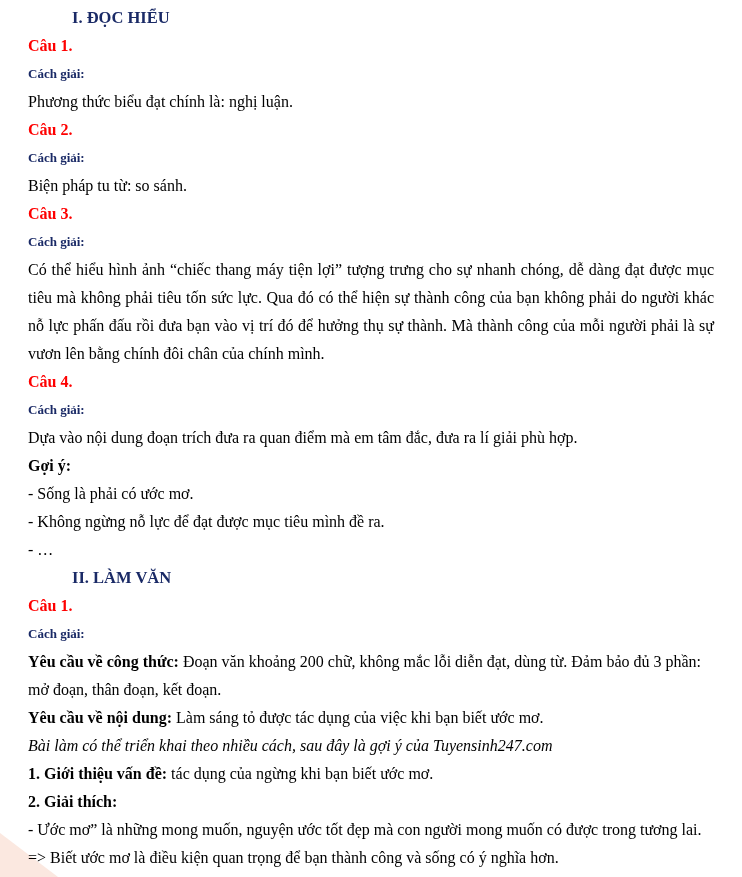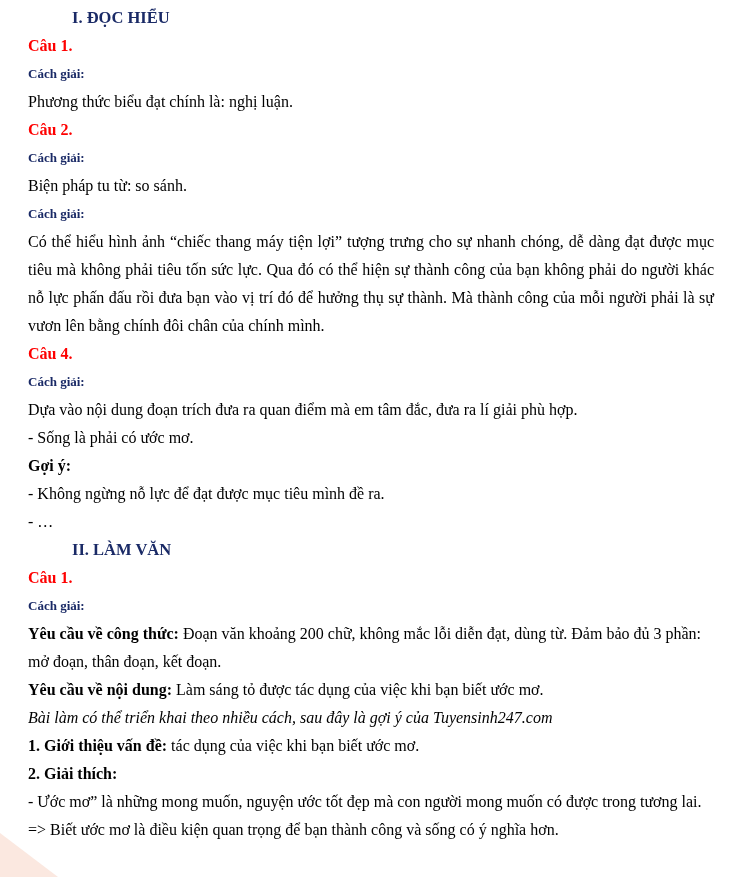--- a/index.html
+++ b/index.html
@@ -66,34 +66,35 @@
 
 <div class="doc">
   <div>
       <p class="blk blk-section">I. ĐỌC HIỂU</p>
       <p class="blk blk-question">Câu 1.</p>
       <p class="blk blk-method">Cách giải:</p>
       <p class="blk blk-body">Phương thức biểu đạt chính là: nghị luận.</p>
       <p class="blk blk-question">Câu 2.</p>
       <p class="blk blk-method">Cách giải:</p>
       <p class="blk blk-body">Biện pháp tu từ: so sánh.</p>
+      <p class="blk blk-question">Câu 3.</p>
       <p class="blk blk-method">Cách giải:</p>
       <p class="blk blk-body justify">Có thể hiểu hình ảnh “chiếc thang máy tiện lợi” tượng trưng cho sự nhanh chóng, dễ dàng đạt được mục tiêu mà không phải tiêu tốn sức lực. Qua đó có thể hiện sự thành công của bạn không phải do người khác nỗ lực phấn đấu rồi đưa bạn vào vị trí đó để hưởng thụ sự thành. Mà thành công của mỗi người phải là sự vươn lên bằng chính đôi chân của chính mình.</p>
       <p class="blk blk-question">Câu 4.</p>
       <p class="blk blk-method">Cách giải:</p>
       <p class="blk blk-body">Dựa vào nội dung đoạn trích đưa ra quan điểm mà em tâm đắc, đưa ra lí giải phù hợp.</p>
+      <p class="blk blk-bold">Gợi ý:</p>
       <p class="blk blk-body">- Sống là phải có ước mơ.</p>
-      <p class="blk blk-bold">Gợi ý:</p>
       <p class="blk blk-body">- Không ngừng nỗ lực để đạt được mục tiêu mình đề ra.</p>
       <p class="blk blk-body">- …</p>
       <p class="blk blk-section">II. LÀM VĂN</p>
       <p class="blk blk-question">Câu 1.</p>
       <p class="blk blk-method">Cách giải:</p>
       <p class="blk blk-lead"><span class="lead">Yêu cầu về công thức:</span><span> Đoạn văn khoảng 200 chữ, không mắc lỗi diễn đạt, dùng từ. Đảm bảo đủ 3 phần: mở đoạn, thân đoạn, kết đoạn.</span></p>
       <p class="blk blk-lead"><span class="lead">Yêu cầu về nội dung:</span><span> Làm sáng tỏ được tác dụng của việc khi bạn biết ước mơ.</span></p>
       <p class="blk blk-italic">Bài làm có thể triển khai theo nhiều cách, sau đây là gợi ý của Tuyensinh247.com</p>
-      <p class="blk blk-lead"><span class="lead">1. Giới thiệu vấn đề:</span><span> tác dụng của việc khi bạn biết ước mơ.</span></p>
+      <p class="blk blk-lead"><span class="lead">1. Giới thiệu vấn đề:</span><span> tác dụng của ngừng khi bạn biết ước mơ.</span></p>
       <p class="blk blk-bold">2. Giải thích:</p>
       <p class="blk blk-body">- Ước mơ” là những mong muốn, nguyện ước tốt đẹp mà con người mong muốn có được trong tương lai.</p>
       <p class="blk blk-body">=&gt; Biết ước mơ là điều kiện quan trọng để bạn thành công và sống có ý nghĩa hơn.</p>
     </div>
 </div>
 <div class="watermark"></div>
 
 </body></html>

